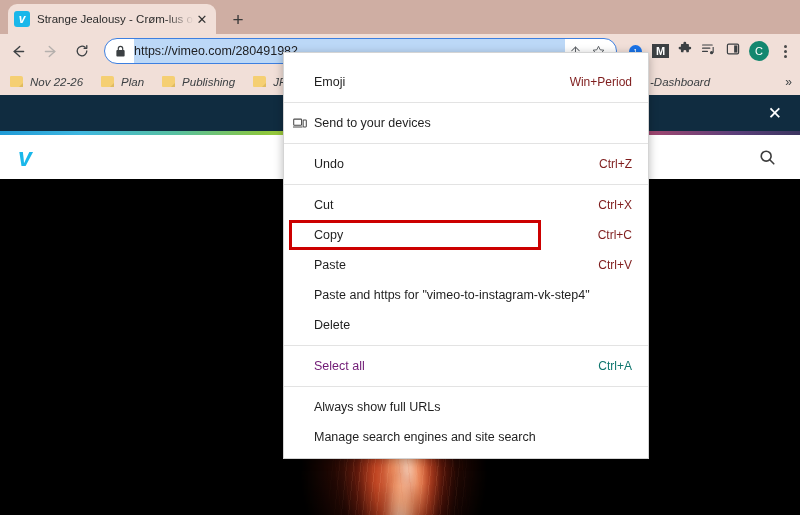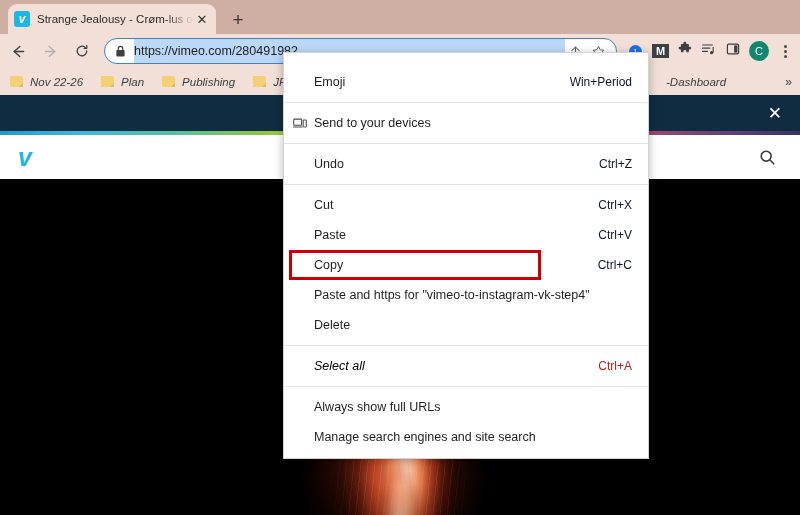--- a/index.html
+++ b/index.html
@@ -221,23 +221,23 @@
   }
   .mi {
     position: relative;
     height: 30px;
     display: flex; align-items: center;
     padding: 0 16px 0 30px;
     font-size: 12.5px; color: #1f1f1f;
     white-space: nowrap;
   }
   .mi .mi-label { flex: 1 1 auto; overflow: hidden; }
-  .mi .mi-accel { color: #0f172a; font-size: 12px; flex: 0 0 auto; margin-left: 18px; }
-  .mi.dim .mi-label { color: #000000; font-style: italic; }
-  .mi.dim .mi-accel { color: #b91c1c; }
+  .mi .mi-accel { color: #7f1d1d; font-size: 12px; flex: 0 0 auto; margin-left: 18px; }
+  .mi.dim .mi-label { color: #701a75; }
+  .mi.dim .mi-accel { color: #0f766e; }
   .mi-icon {
     position: absolute; left: 8px; top: 50%; transform: translateY(-50%);
     width: 15px; height: 15px; display:flex; align-items:center; justify-content:center;
   }
   .sep { height: 1px; background: #e3e3e3; margin: 5px 0; }
   .mi.highlight::after {
     content: ""; position: absolute;
     left: 5px; right: 107px; top: 0px; bottom: 0px;
     border: 3px solid #cc0000;
     pointer-events: none;
@@ -344,21 +344,21 @@
       <span class="bm-label">Plan</span>
     </span>
     <span class="bm">
       <span class="bm-folder"></span>
       <span class="bm-label">Publishing</span>
     </span>
     <span class="bm">
       <span class="bm-folder"></span>
       <span class="bm-label">JP-D</span>
     </span>
-    <span class="bm" style="position:absolute; left:650px;margin-left:16px;">
+    <span class="bm" style="position:absolute; left:650px;">
       <span class="bm-label">-Dashboard</span>
     </span>
     <span class="bm-overflow">»</span>
   </div>
 
   <div class="page">
 
     <div class="promo-banner">
       <span class="promo-text">Thanks for joining Vimeo!</span>
       <span class="promo-close">✕</span>
@@ -406,27 +406,27 @@
       <div class="sep"></div>
       <div class="mi">
         <span class="mi-label">Undo</span>
         <span class="mi-accel">Ctrl+Z</span>
       </div>
       <div class="sep"></div>
       <div class="mi">
         <span class="mi-label">Cut</span>
         <span class="mi-accel">Ctrl+X</span>
       </div>
-      <div class="mi">
-        <span class="mi-label">Paste</span>
-        <span class="mi-accel">Ctrl+V</span>
-      </div>
       <div class="mi highlight">
         <span class="mi-label">Copy</span>
         <span class="mi-accel">Ctrl+C</span>
+      </div>
+      <div class="mi">
+        <span class="mi-label">Paste</span>
+        <span class="mi-accel">Ctrl+V</span>
       </div>
       <div class="mi">
         <span class="mi-label">Paste and https for "vimeo-to-instagram-vk-step4"</span>
       </div>
       <div class="mi">
         <span class="mi-label">Delete</span>
       </div>
       <div class="sep"></div>
       <div class="mi dim">
         <span class="mi-label">Select all</span>

